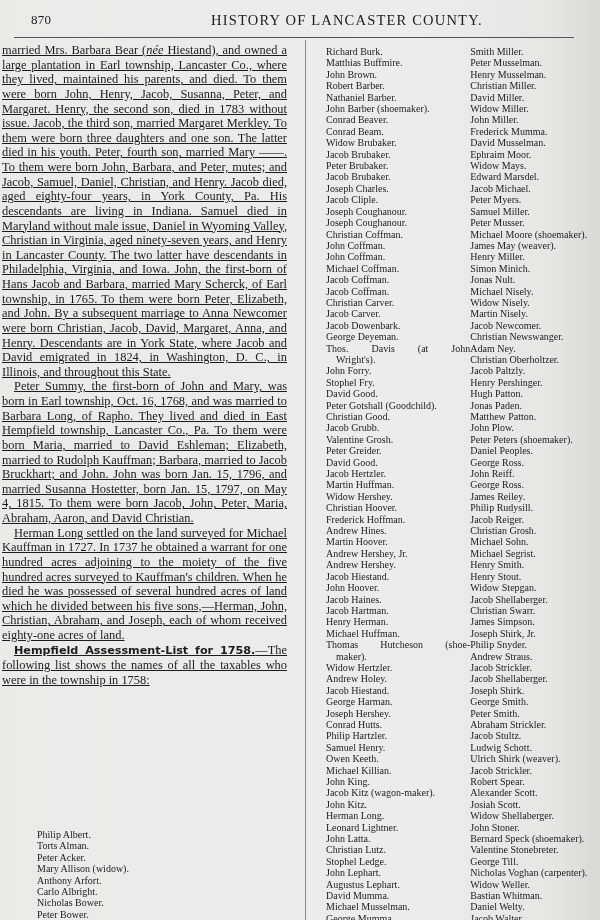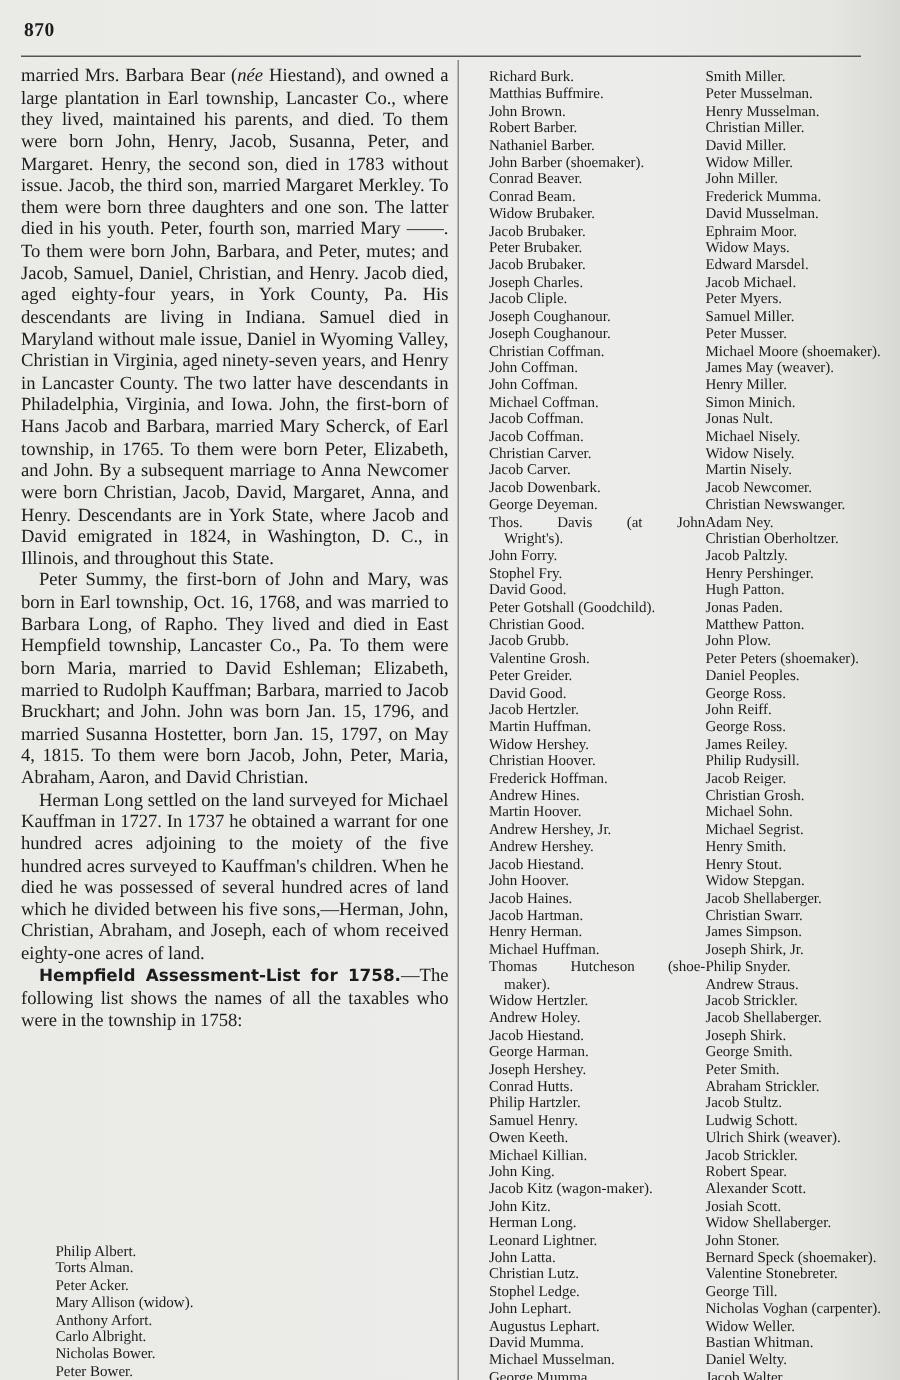--- a/index.html
+++ b/index.html
@@ -8,37 +8,37 @@
       background: #e9e9e6;
       font-family: "Liberation Serif", "DejaVu Serif", serif;
       color: #1c1c1c;
       position: relative;
     }
     .page {
       position: absolute; left: 0; top: 0; width: 600px; height: 920px;
       background: linear-gradient(90deg, #eaeae7 0%, #ececea 70%, #e6e6e3 92%, #d8d8d5 100%);
     }
     .header {
-      position: absolute; left: 16px; top: 10px; width: 562px; height: 20px; font-weight: bold;
+      position: absolute; left: 31px; top: 10px; width: 562px; height: 20px;
     }
     .page-number {
       position: absolute; left: 0; top: 2px; font-size: 13px; letter-spacing: 0.3px;
     }
     .running-title {
       position: absolute; left: 180px; top: 2px; font-size: 14.5px; letter-spacing: 1.2px;
     }
     .header-rule {
       position: absolute; left: 14px; top: 37px; width: 560px; height: 1px; background: #555;
     }
     .col-rule {
       position: absolute; left: 305px; top: 40px; width: 1px; height: 880px; background: #8a8a8a;
     }
     .left-col {
-      position: absolute; left: 14px; top: 43px; width: 285px;
-      font-size: 12.4px; line-height: 14.62px; text-align: justify;
+      position: absolute; left: 2px; top: 43px; width: 285px;
+      font-size: 12.4px; line-height: 14.62px; text-align: justify; text-decoration: underline;
     }
     .left-col p { margin: 0; }
     .left-col p.indent { text-indent: 12px; }
     .left-col p.first { text-indent: 0; }
     .section-head { font-weight: bold; font-family: "DejaVu Sans", sans-serif; font-size: 11.2px; margin-top: 32px; }
     .list-block {
       position: absolute; left: 37px; top: 829px; width: 260px;
       font-size: 10px; line-height: 11.4px;
       display: flex;
       flex-direction: column;
@@ -54,20 +54,21 @@
     .name { white-space: nowrap; }
     .name.wrap { white-space: normal; text-align: justify; text-align-last: justify; }
     .name.cont { padding-left: 10px; }
   </style>
 </head>
 <body>
 
 <div class="page">
   <div class="header">
     <span class="page-number">870</span>
+    <span class="running-title">HISTORY OF LANCASTER COUNTY.</span>
   </div>
   <div class="header-rule"></div>
   <div class="col-rule"></div>
 
   <div class="left-col">
     <p class="first">married Mrs. Barbara Bear (<i>née</i> Hiestand), and owned a large plantation in Earl township, Lancaster Co., where they lived, maintained his parents, and died. To them were born John, Henry, Jacob, Susanna, Peter, and Margaret. Henry, the second son, died in 1783 without issue. Jacob, the third son, married Margaret Merkley. To them were born three daughters and one son. The latter died in his youth. Peter, fourth son, married Mary ——. To them were born John, Barbara, and Peter, mutes; and Jacob, Samuel, Daniel, Christian, and Henry. Jacob died, aged eighty-four years, in York County, Pa. His descendants are living in Indiana. Samuel died in Maryland without male issue, Daniel in Wyoming Valley, Christian in Virginia, aged ninety-seven years, and Henry in Lancaster County. The two latter have descendants in Philadelphia, Virginia, and Iowa. John, the first-born of Hans Jacob and Barbara, married Mary Scherck, of Earl township, in 1765. To them were born Peter, Elizabeth, and John. By a subsequent marriage to Anna Newcomer were born Christian, Jacob, David, Margaret, Anna, and Henry. Descendants are in York State, where Jacob and David emigrated in 1824, in Washington, D. C., in Illinois, and throughout this State.</p>
     <p class="indent">Peter Summy, the first-born of John and Mary, was born in Earl township, Oct. 16, 1768, and was married to Barbara Long, of Rapho. They lived and died in East Hempfield township, Lancaster Co., Pa. To them were born Maria, married to David Eshleman; Elizabeth, married to Rudolph Kauffman; Barbara, married to Jacob Bruckhart; and John. John was born Jan. 15, 1796, and married Susanna Hostetter, born Jan. 15, 1797, on May 4, 1815. To them were born Jacob, John, Peter, Maria, Abraham, Aaron, and David Christian.</p>
     <p class="indent">Herman Long settled on the land surveyed for Michael Kauffman in 1727. In 1737 he obtained a warrant for one hundred acres adjoining to the moiety of the five hundred acres surveyed to Kauffman's children. When he died he was possessed of several hundred acres of land which he divided between his five sons,—Herman, John, Christian, Abraham, and Joseph, each of whom received eighty-one acres of land.</p>
     <p class="indent"><span class="section-head">Hempfield Assessment-List for 1758.</span><span>—The following list shows the names of all the taxables who were in the township in 1758:</span></p>
   </div>

